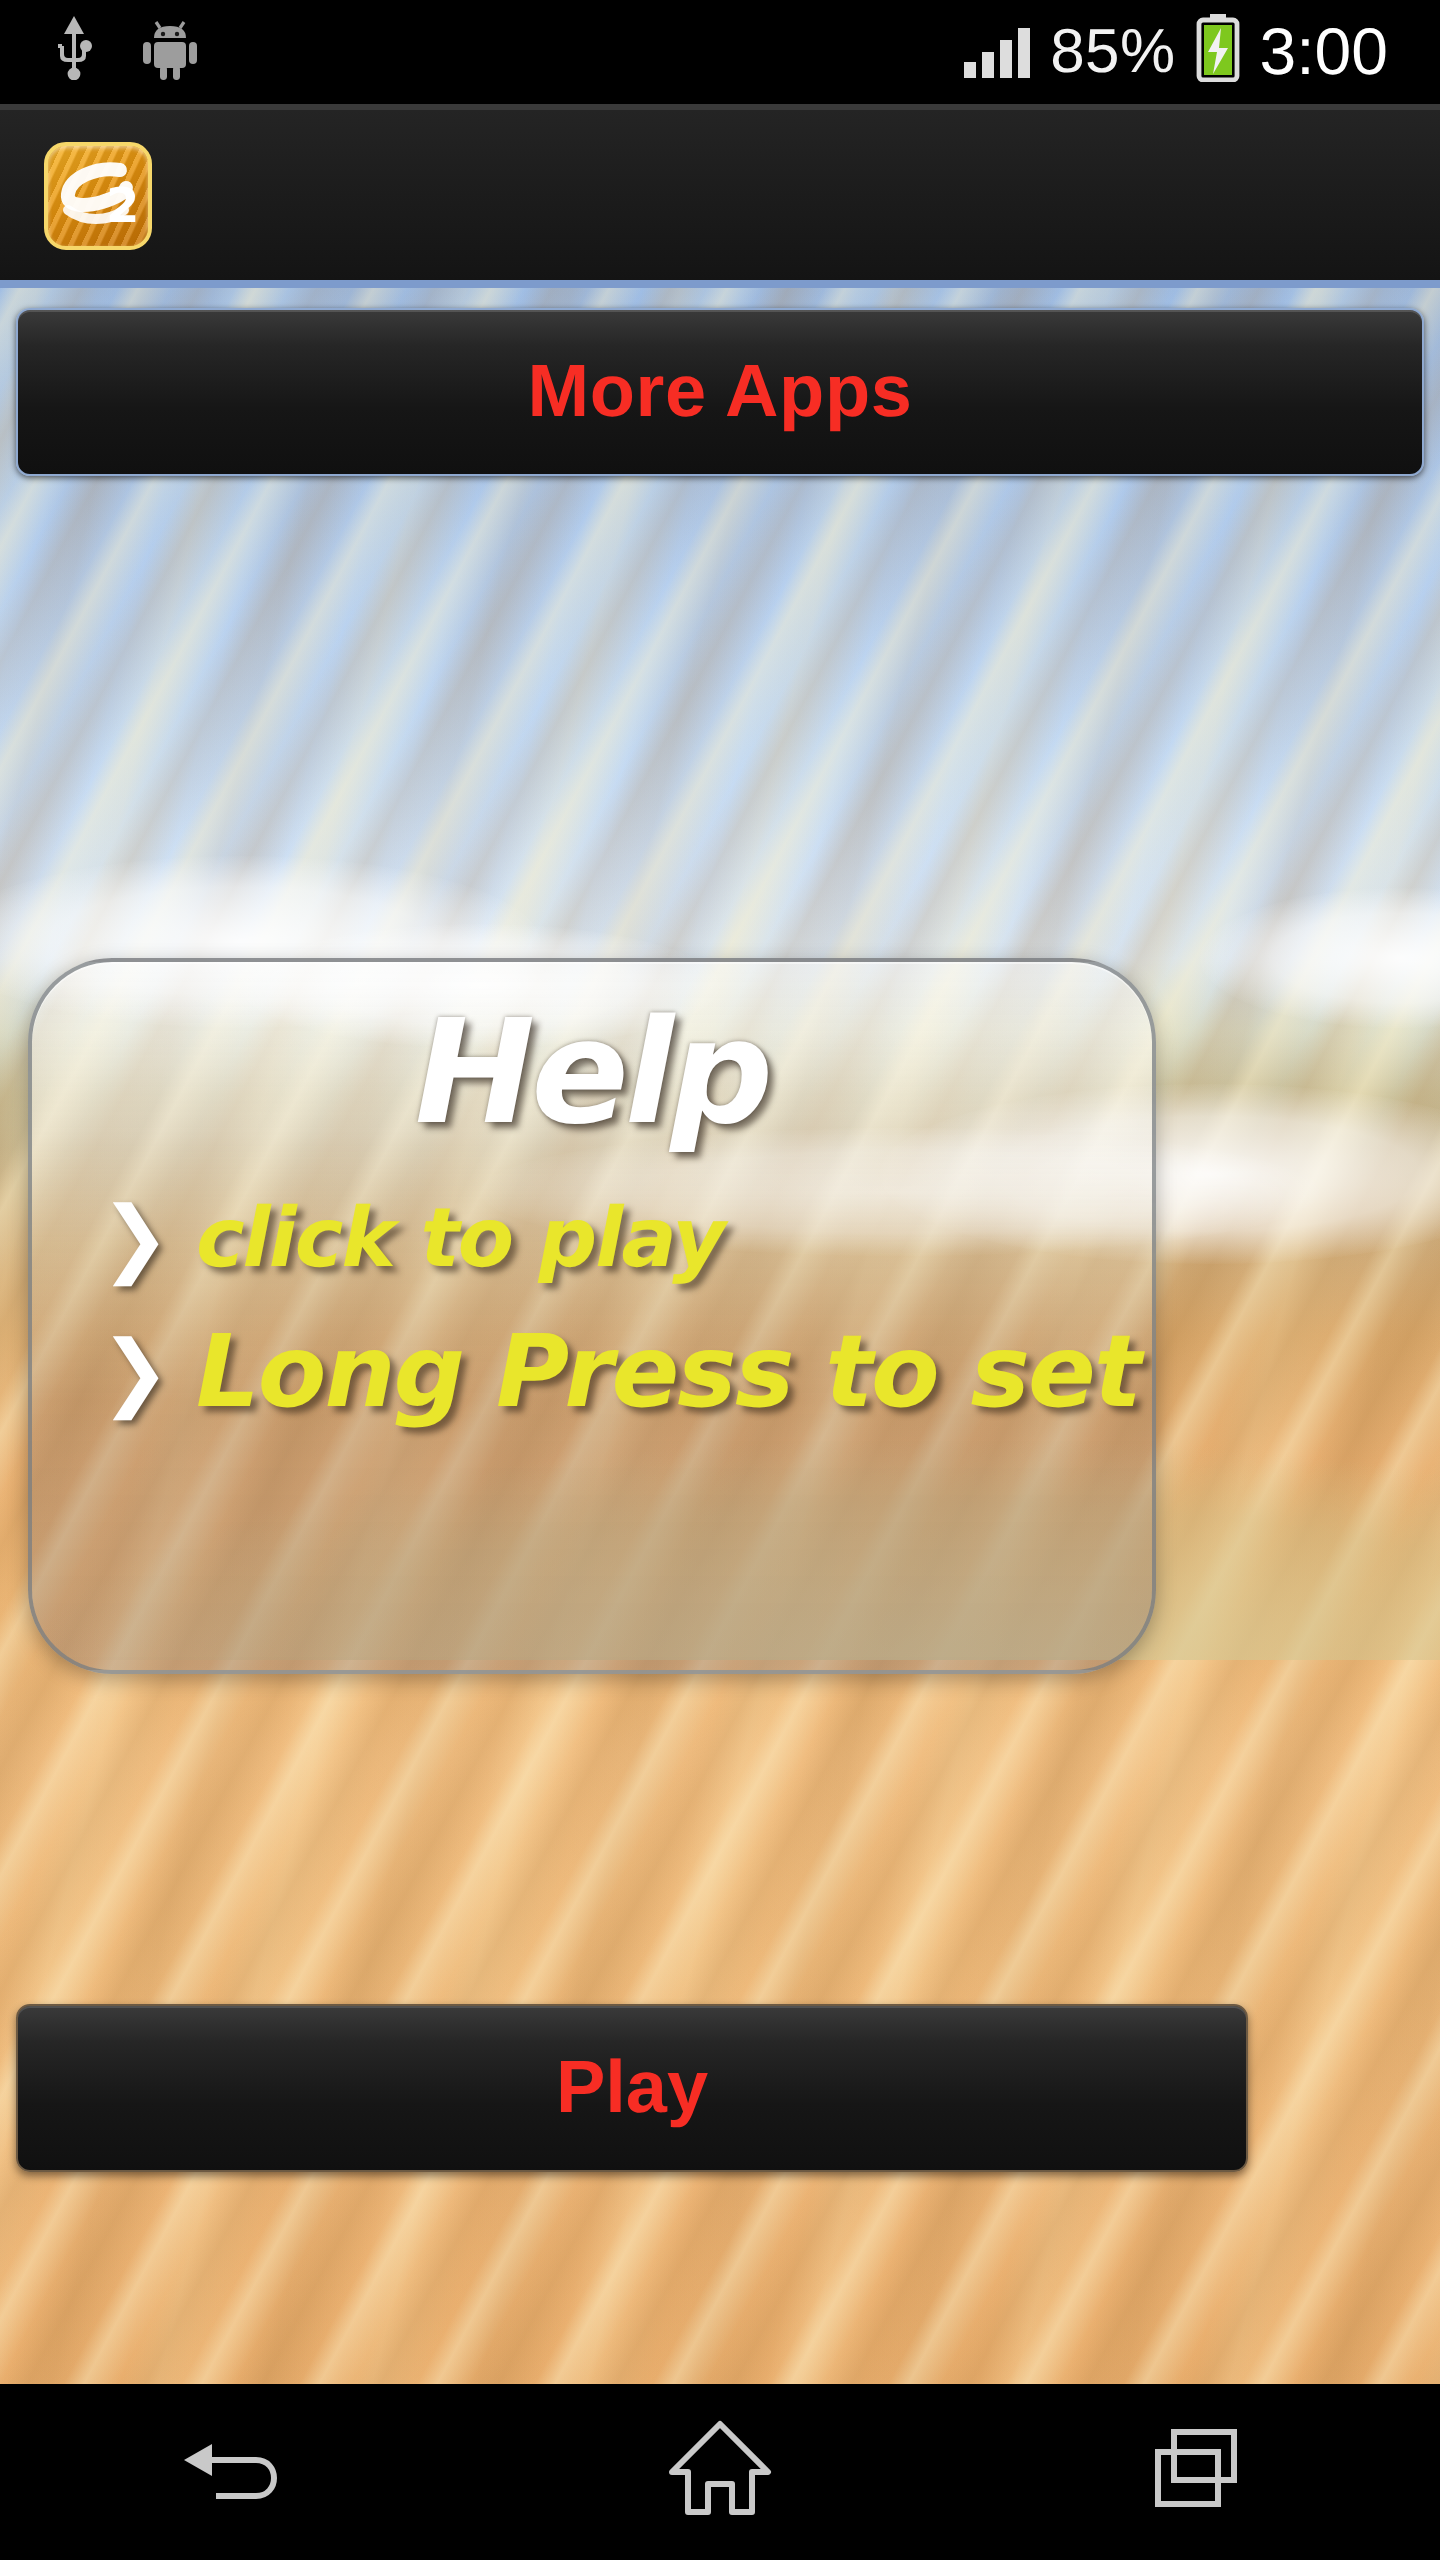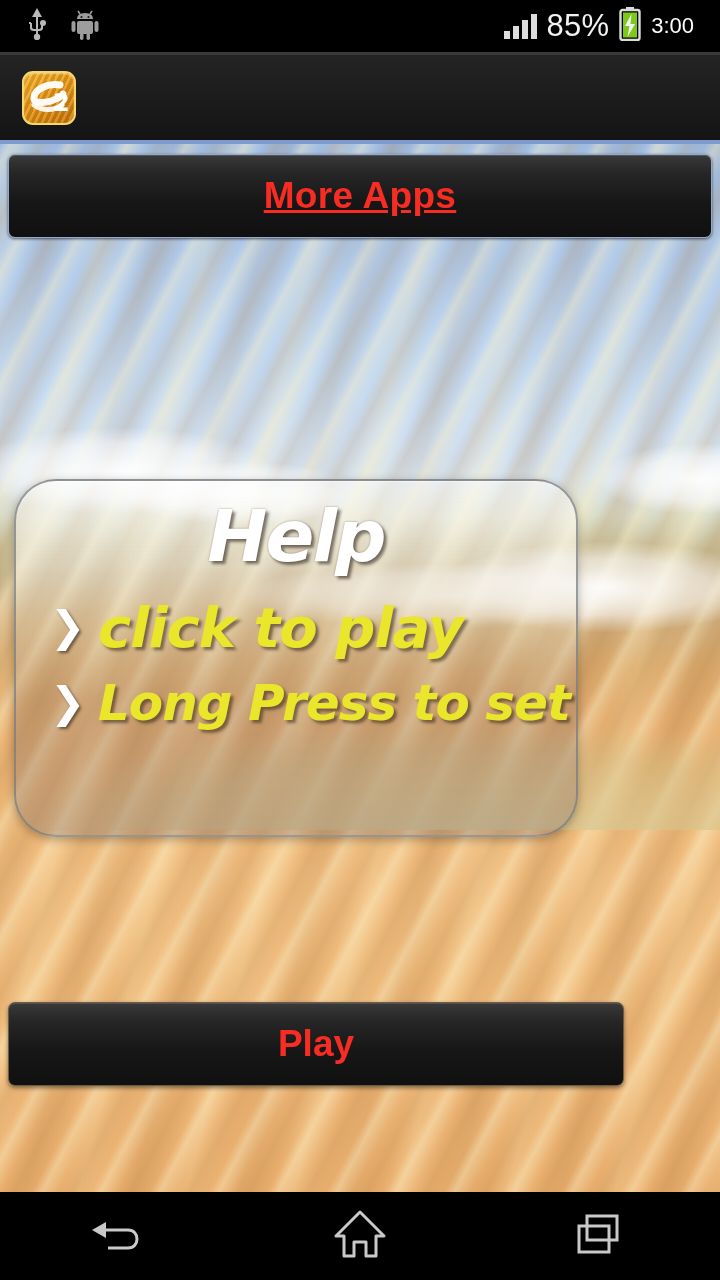--- a/index.html
+++ b/index.html
@@ -13,21 +13,21 @@
 
   
   #status-bar {
     position:absolute; left:0; top:0; width:720px; height:52px;
     background:#000; display:flex; align-items:center;
     padding:0 26px;
   }
   #status-left { display:flex; align-items:center; gap:22px; }
   #status-right { margin-left:auto; display:flex; align-items:center; gap:10px; }
   .sb-text { color:#f2f2f2; font-size:31px; letter-spacing:0.2px; }
-  .sb-time { color:#fff; font-size:22px; }
+  .sb-time { color:#fff; font-size:33px; }
   #signal-icon { display:flex; align-items:flex-end; gap:3px; height:26px; }
   #signal-icon i { display:block; width:6px; background:#ddd; }
   #signal-icon i:nth-child(1){height:8px;}
   #signal-icon i:nth-child(2){height:13px;}
   #signal-icon i:nth-child(3){height:19px;}
   #signal-icon i:nth-child(4){height:25px; background:#ddd;}
   #status-bar-divider {
     position:absolute; left:0; top:52px; width:720px; height:3px;
     background:#3a3a3a;
   }
@@ -116,21 +116,21 @@
   }
   .dark-btn {
     flex:1 1 0; height:84px;
     background:linear-gradient(180deg,#3a3a3a 0%,#262626 22%,#161616 60%,#101010 100%);
     border:1px solid #8fa9d0; border-radius:7px;
     display:flex; align-items:center; justify-content:center;
     box-shadow:inset 0 1px 0 rgba(255,255,255,.14), 0 1px 3px rgba(0,0,0,.6);
     cursor:pointer;
   }
   .dark-btn span {
-    color:#f72d24; font-size:37px; font-weight:bold; letter-spacing:.3px;text-decoration:underline;
+    color:#f72d24; font-size:37px; font-weight:bold; letter-spacing:.3px;
   }
 
   
   #help-panel {
     position:absolute; left:14px; top:479px; width:564px; height:358px;
     border-radius:42px;
     border:2px solid rgba(120,125,130,.75);
     background:linear-gradient(180deg,
        rgba(255,255,255,0.50) 0%,
        rgba(250,250,250,0.42) 24%,
@@ -161,21 +161,21 @@
     font-family:"DejaVu Sans", sans-serif;
     text-shadow:2px 2px 3px rgba(40,30,20,.6);
     width:48px; line-height:1;
   }
   .help-text {
     color:#e9e62b; font-weight:bold;
     font-family:"DejaVu Sans", sans-serif;
     text-shadow:3px 3px 3px rgba(50,35,20,.55);
     letter-spacing:-1px; white-space:nowrap;
   }
-  #help-text-1 { font-size:56px; }
+  #help-text-1 { font-size:41px; }
   #help-text-2 { font-size:50px; }
 
   
   #play-button {
     position:absolute; left:8px; top:1002px; width:616px; height:84px;
     background:linear-gradient(180deg,#3a3a3a 0%,#262626 22%,#161616 60%,#101010 100%);
     border:1px solid #6d5a43; border-radius:7px;
     display:flex; align-items:center; justify-content:center;
     box-shadow:inset 0 1px 0 rgba(255,255,255,.12), 0 2px 4px rgba(0,0,0,.45);
     cursor:pointer;

